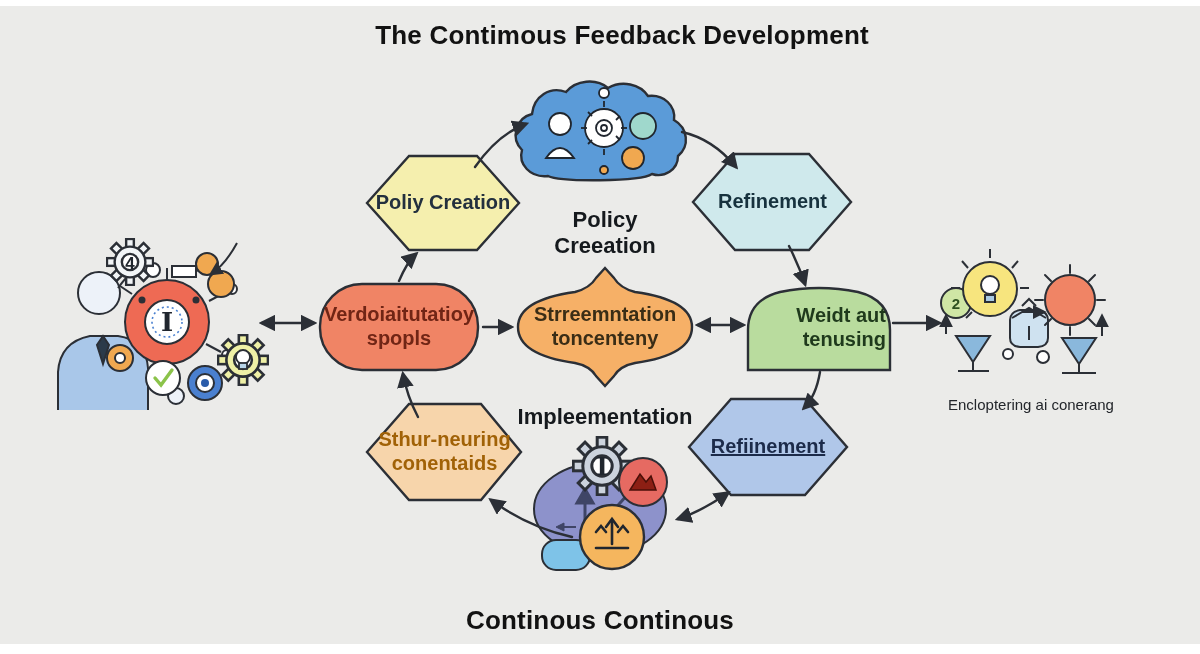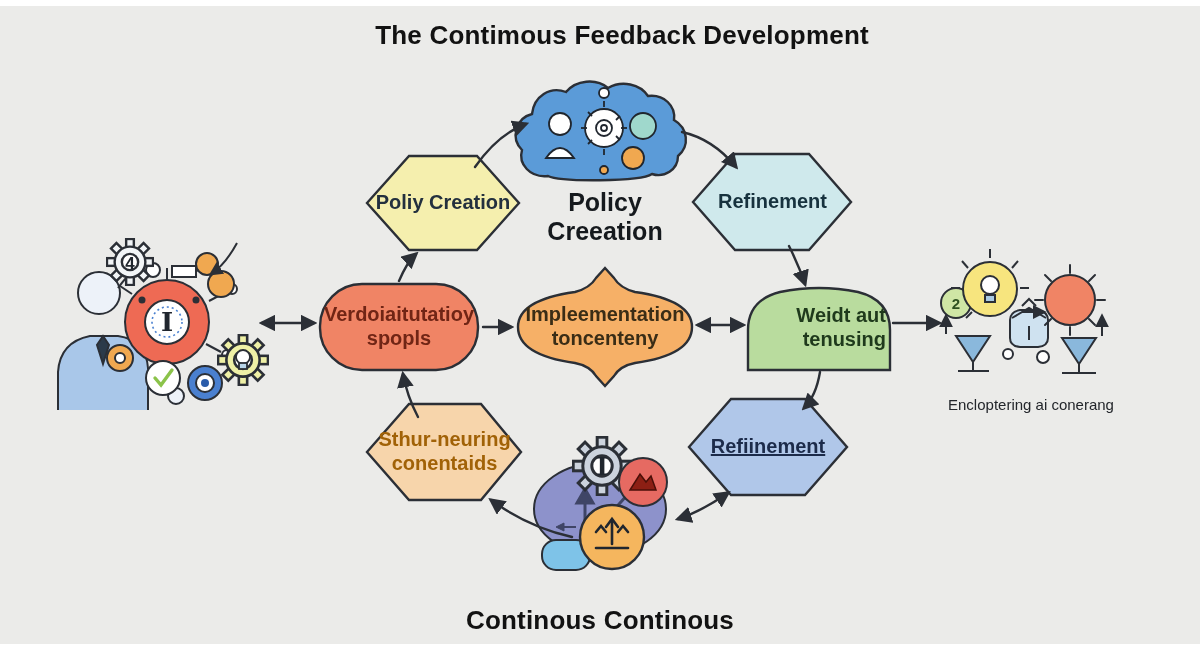--- a/index.html
+++ b/index.html
@@ -5,21 +5,21 @@
   html,body{margin:0;padding:0;background:#fff;font-family:"Liberation Sans",sans-serif;}
   .canvas{position:relative;width:1200px;height:654px;background:#fff;overflow:hidden;}
   .bg{position:absolute;left:0;top:6px;width:1200px;height:638px;background:#ebebe9;}
   svg.layer{position:absolute;left:0;top:0;}
   .title{position:absolute;width:100%;text-align:center;font-weight:700;color:#121212;letter-spacing:.2px;}
   .title.top{top:20px;font-size:26px;margin-left:22px;}
   .title.bottom{top:605px;font-size:26px;}
   .lbl{position:absolute;display:flex;flex-direction:column;align-items:center;justify-content:center;
        text-align:center;font-weight:700;line-height:1.18;}
   .lbl span{display:block;}
-  .f17{font-size:20px;} .f19{font-size:25px;} .f15{font-size:15px;font-weight:400;margin-top:40px;}
+  .f17{font-size:20px;} .f19{font-size:22px;margin-top:16px;} .f15{font-size:15px;font-weight:400;margin-top:40px;}
   .c-hexy{color:#23303e;} .c-cyan{color:#17323e;} .c-verdo{color:#702515;}
   .c-stream{color:#3a2d16;} .c-green{color:#1f3a1c;} .c-blue{color:#1c2b4a;}
   .c-peach{color:#a16207;} .c-dark{color:#15191d;} .c-cap{color:#23262b;}
 </style>
 </head>
 <body>
 
 <div class="canvas">
   <div class="bg"></div>
 
@@ -236,24 +236,25 @@
   </div>
 
   <div class="lbl f17 c-cyan" style="left:700px;top:170px;width:145px;height:64px;">Refinement</div>
 
   <div class="lbl f17 c-verdo" style="left:324px;top:292px;width:150px;height:70px;">
     <span>Verdoiaitutatioy</span>
     <span>spopls</span>
   </div>
 
   <div class="lbl f17 c-stream" style="left:525px;top:296px;width:160px;height:62px;">
-    <span>Impleementation</span>
+    <span>Strreemntation</span>
     <span>toncenteny</span>
   </div>
 
+  <div class="lbl f19 c-dark" style="left:505px;top:388px;width:200px;height:26px;">Impleementation</div>
 
   <div class="lbl f17 c-green" style="left:752px;top:298px;width:134px;height:60px;align-items:flex-end;">
     <span>Weidt aut</span>
     <span>tenusing</span>
   </div>
 
   <div class="lbl f17 c-blue" style="left:695px;top:415px;width:146px;height:64px;text-decoration:underline;">Refiinement</div>
 
   <div class="lbl f17 c-peach" style="left:372px;top:421px;width:145px;height:62px;">
     <span>Sthur-neuring</span>

